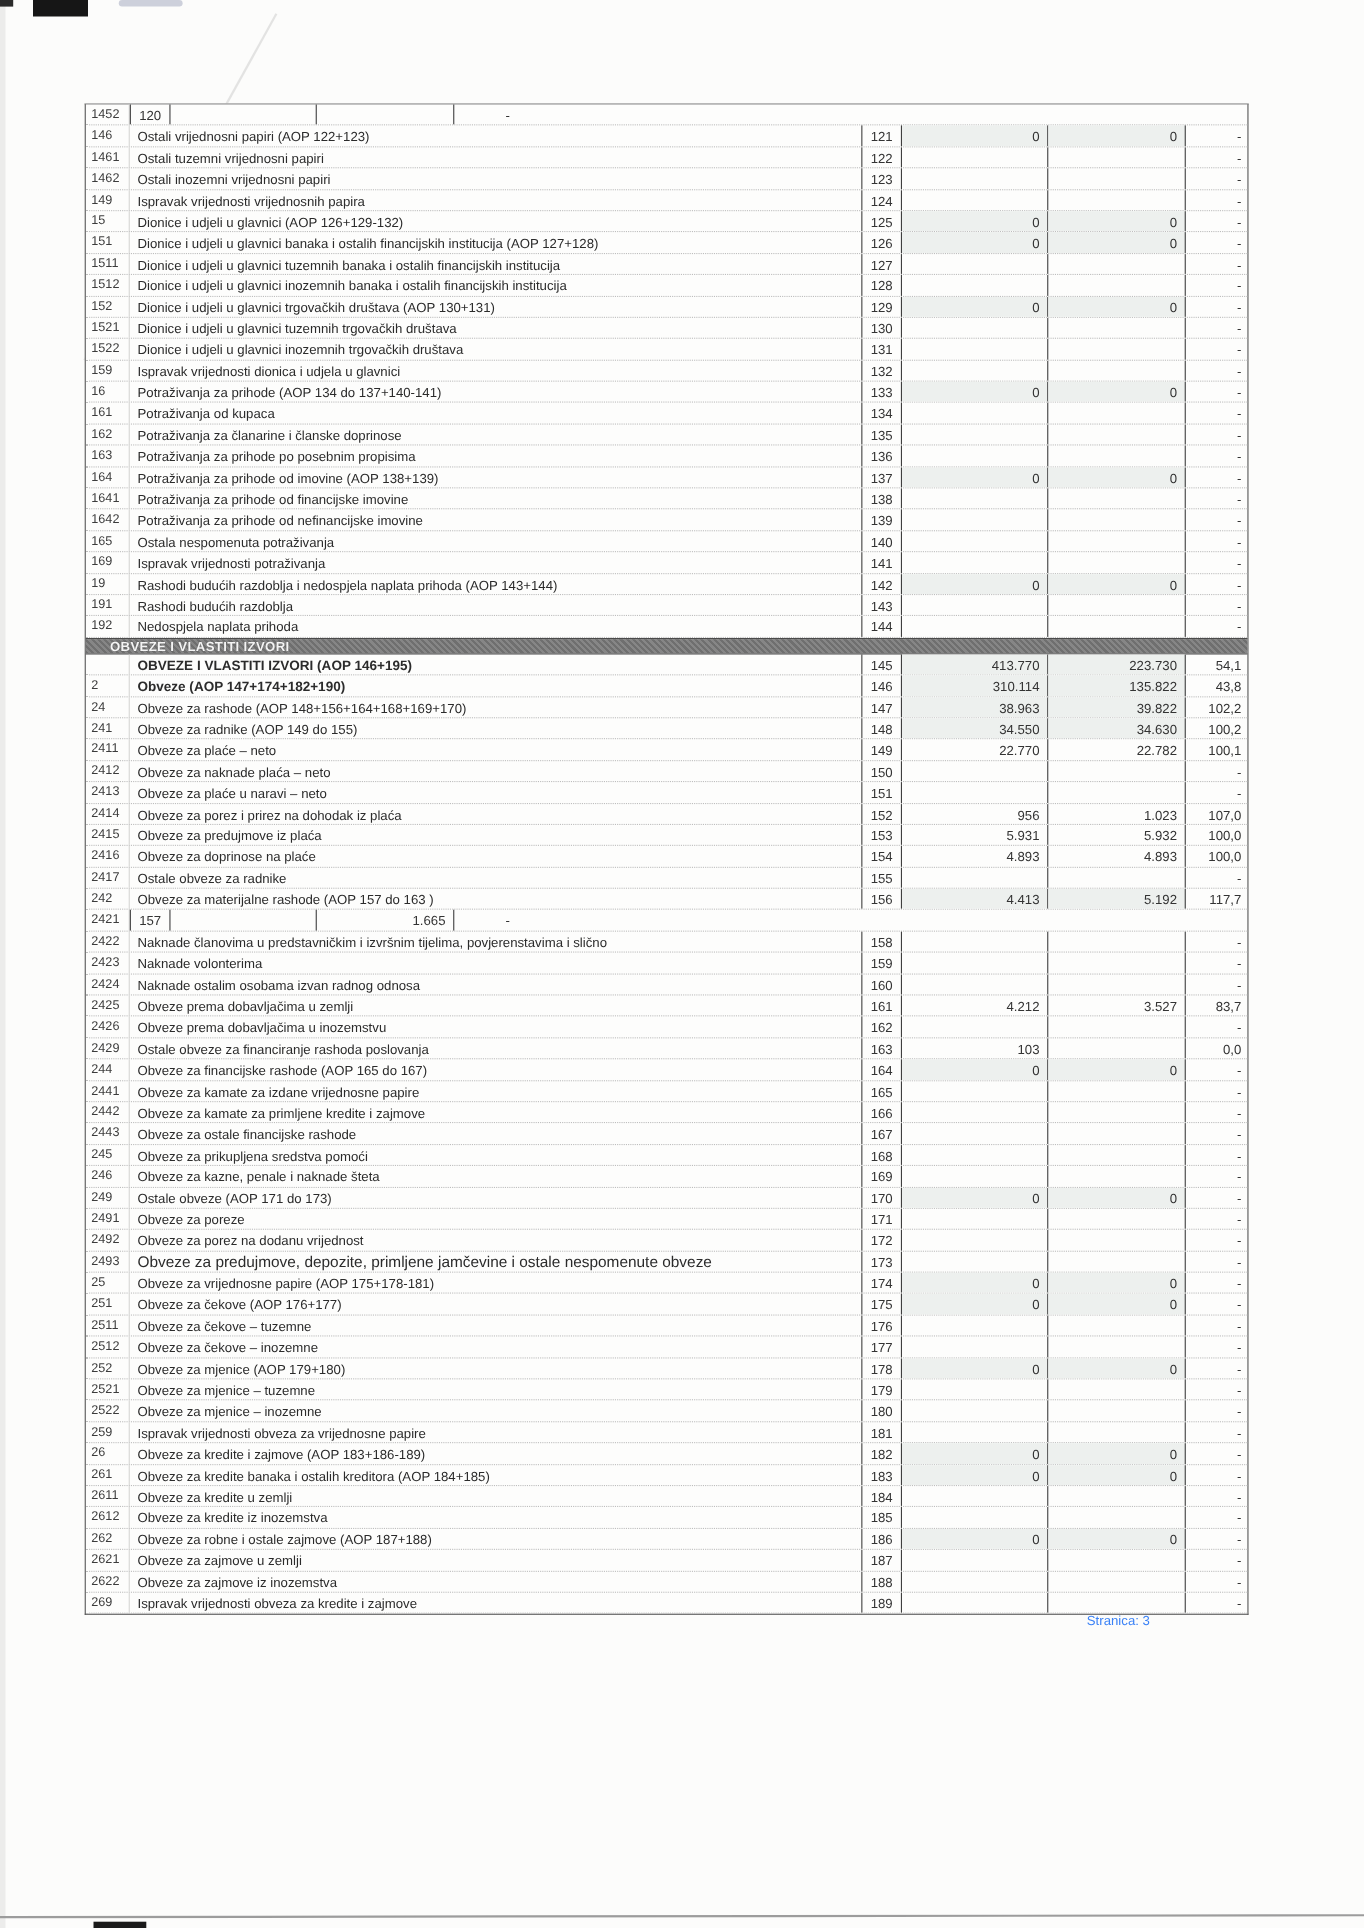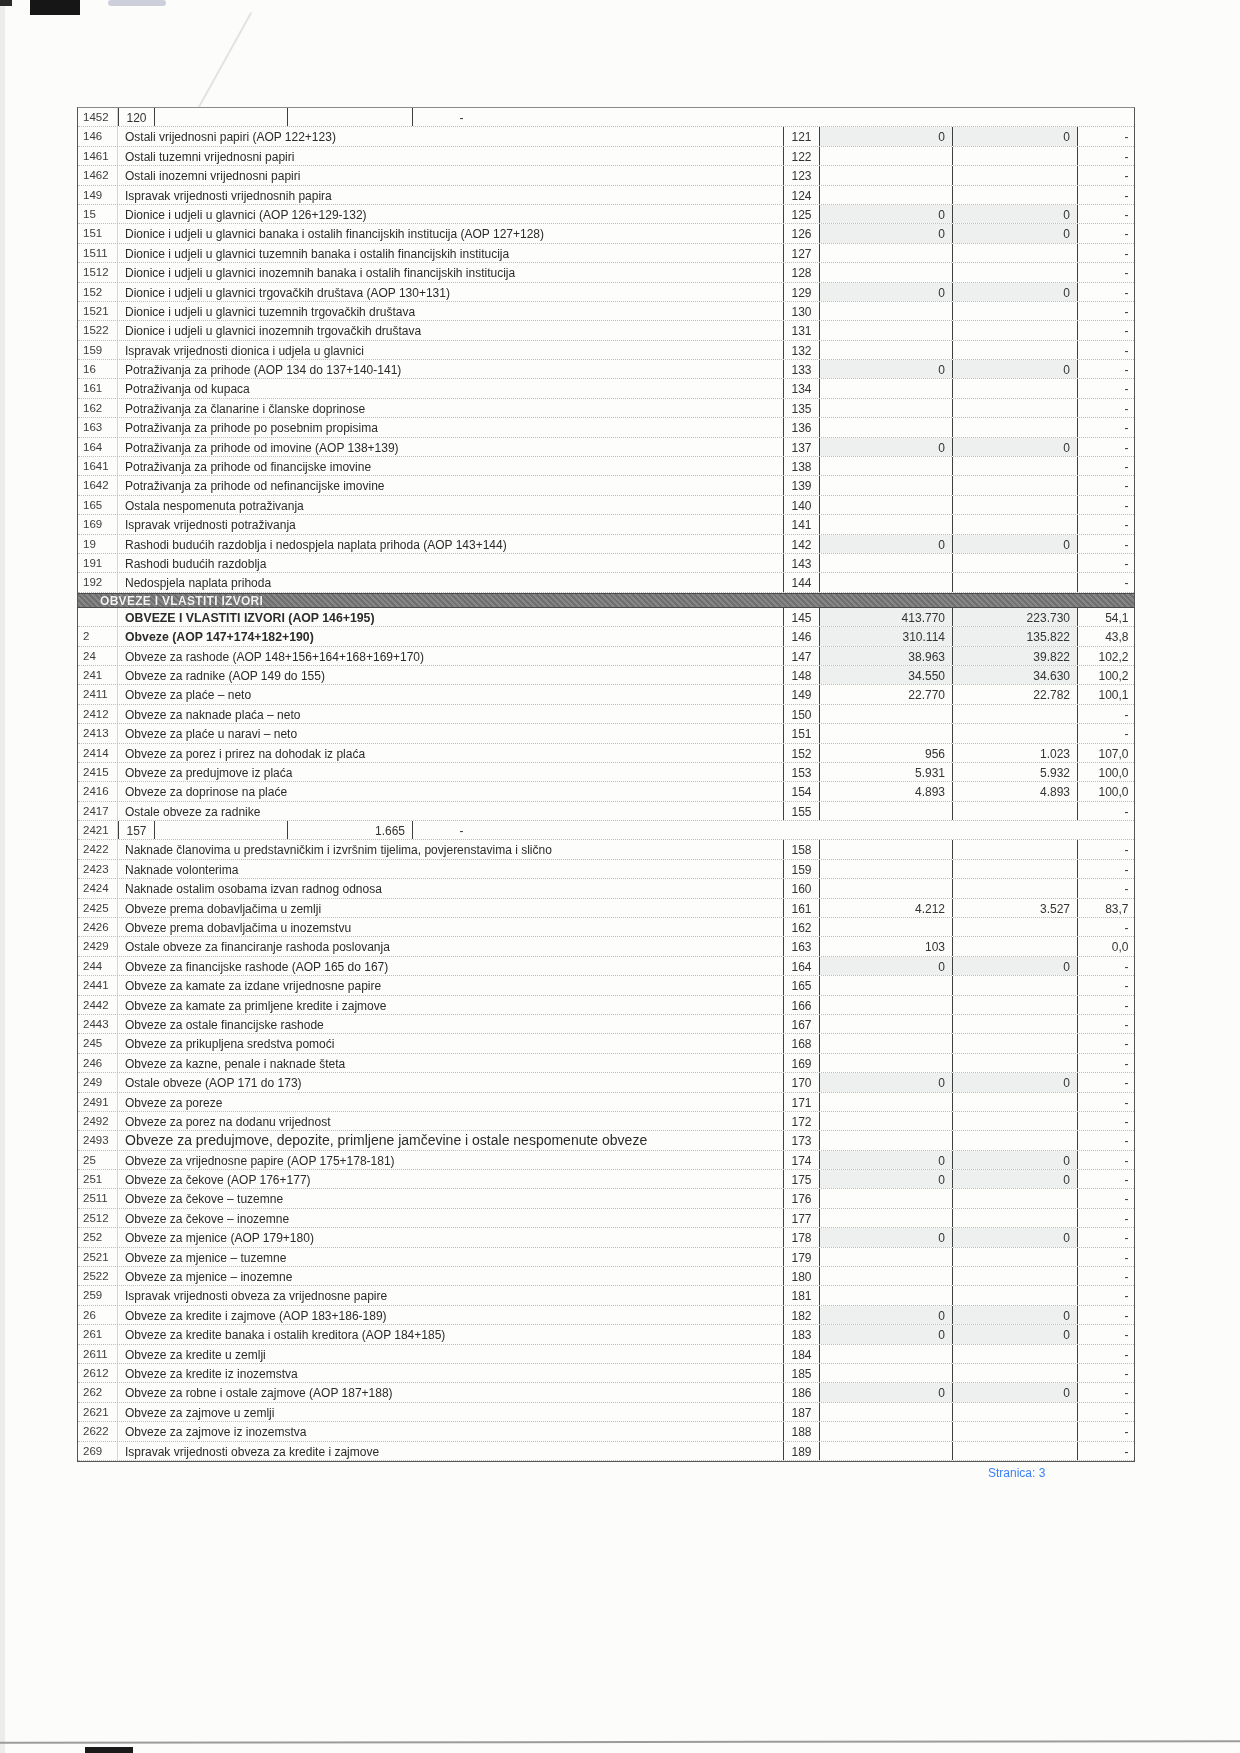--- a/index.html
+++ b/index.html
@@ -11,21 +11,21 @@
   .edge-band{position:absolute;left:0;top:0;width:5px;height:1753px;background:#ececeb;}
   .crease{position:absolute;left:163px;top:-10px;width:2px;height:360px;
     background:rgba(205,205,205,.55);transform:rotate(29deg);}
   .mark-topleft-a{position:absolute;left:30px;top:0;width:50px;height:15px;background:#161616;}
   .mark-topleft-b{position:absolute;left:0;top:0;width:12px;height:6px;background:#2a2a2a;}
   .smudge-top{position:absolute;left:108px;top:0;width:58px;height:6px;background:rgba(95,105,145,.30);border-radius:3px;}
   .mark-bottomleft{position:absolute;left:85px;top:1747px;width:48px;height:6px;background:#1a1a1a;}
   .bottom-line{position:absolute;left:0;top:1741px;width:1240px;height:2px;background:#9c9c9c;transform:rotate(-0.08deg);}
 
   .fin-table{
-    position:absolute;left:77px;top:107px;width:1056px;
+    position:absolute;left:77px;top:94px;width:1056px;
     border-left:1.5px solid #555;border-right:1.5px solid #555;
     border-top:1.5px solid #8a8a8a;border-bottom:1.5px solid #555;
     box-sizing:content-box;background:#fdfdfc;
   }
   .row{display:flex;height:19.4px;border-bottom:1px dotted #bdbdbd;box-sizing:border-box;}
   .cell{box-sizing:border-box;overflow:hidden;white-space:nowrap;}
   .code{width:40px;font-size:11.5px;padding:3px 0 0 5px;color:#3c3c3c;border-right:1px solid #d6d6d4;}
   .desc{width:665px;font-size:12px;padding:3px 0 0 7px;color:#2b2b2b;}
   .aop{width:37px;border-left:1.5px solid #3f3f3f;border-right:1.5px solid #3f3f3f;text-align:center;font-size:12px;padding-top:3px;color:#333;}
   .v1{width:133px;border-right:1.5px solid #3f3f3f;text-align:right;padding:3px 7px 0 0;font-size:12px;color:#333;}
@@ -335,20 +335,28 @@
     </div>
     <div class="row">
       <div class="cell code">2417</div>
       <div class="cell desc">Ostale obveze za radnike</div>
       <div class="cell aop">155</div>
       <div class="cell v1"></div>
       <div class="cell v2"></div>
       <div class="cell pct">-</div>
     </div>
     <div class="row">
+      <div class="cell code">242</div>
+      <div class="cell desc">Obveze za materijalne rashode (AOP 157 do 163 )</div>
+      <div class="cell aop">156</div>
+      <div class="cell v1 shadecell">4.413</div>
+      <div class="cell v2 shadecell">5.192</div>
+      <div class="cell pct">117,7</div>
+    </div>
+    <div class="row">
       <div class="cell code">2421</div>
       <div class="cell aop">157</div>
       <div class="cell v1"></div>
       <div class="cell v2">1.665</div>
       <div class="cell pct">-</div>
     </div>
     <div class="row">
       <div class="cell code">2422</div>
       <div class="cell desc">Naknade članovima u predstavničkim i izvršnim tijelima, povjerenstavima i slično</div>
       <div class="cell aop">158</div>

